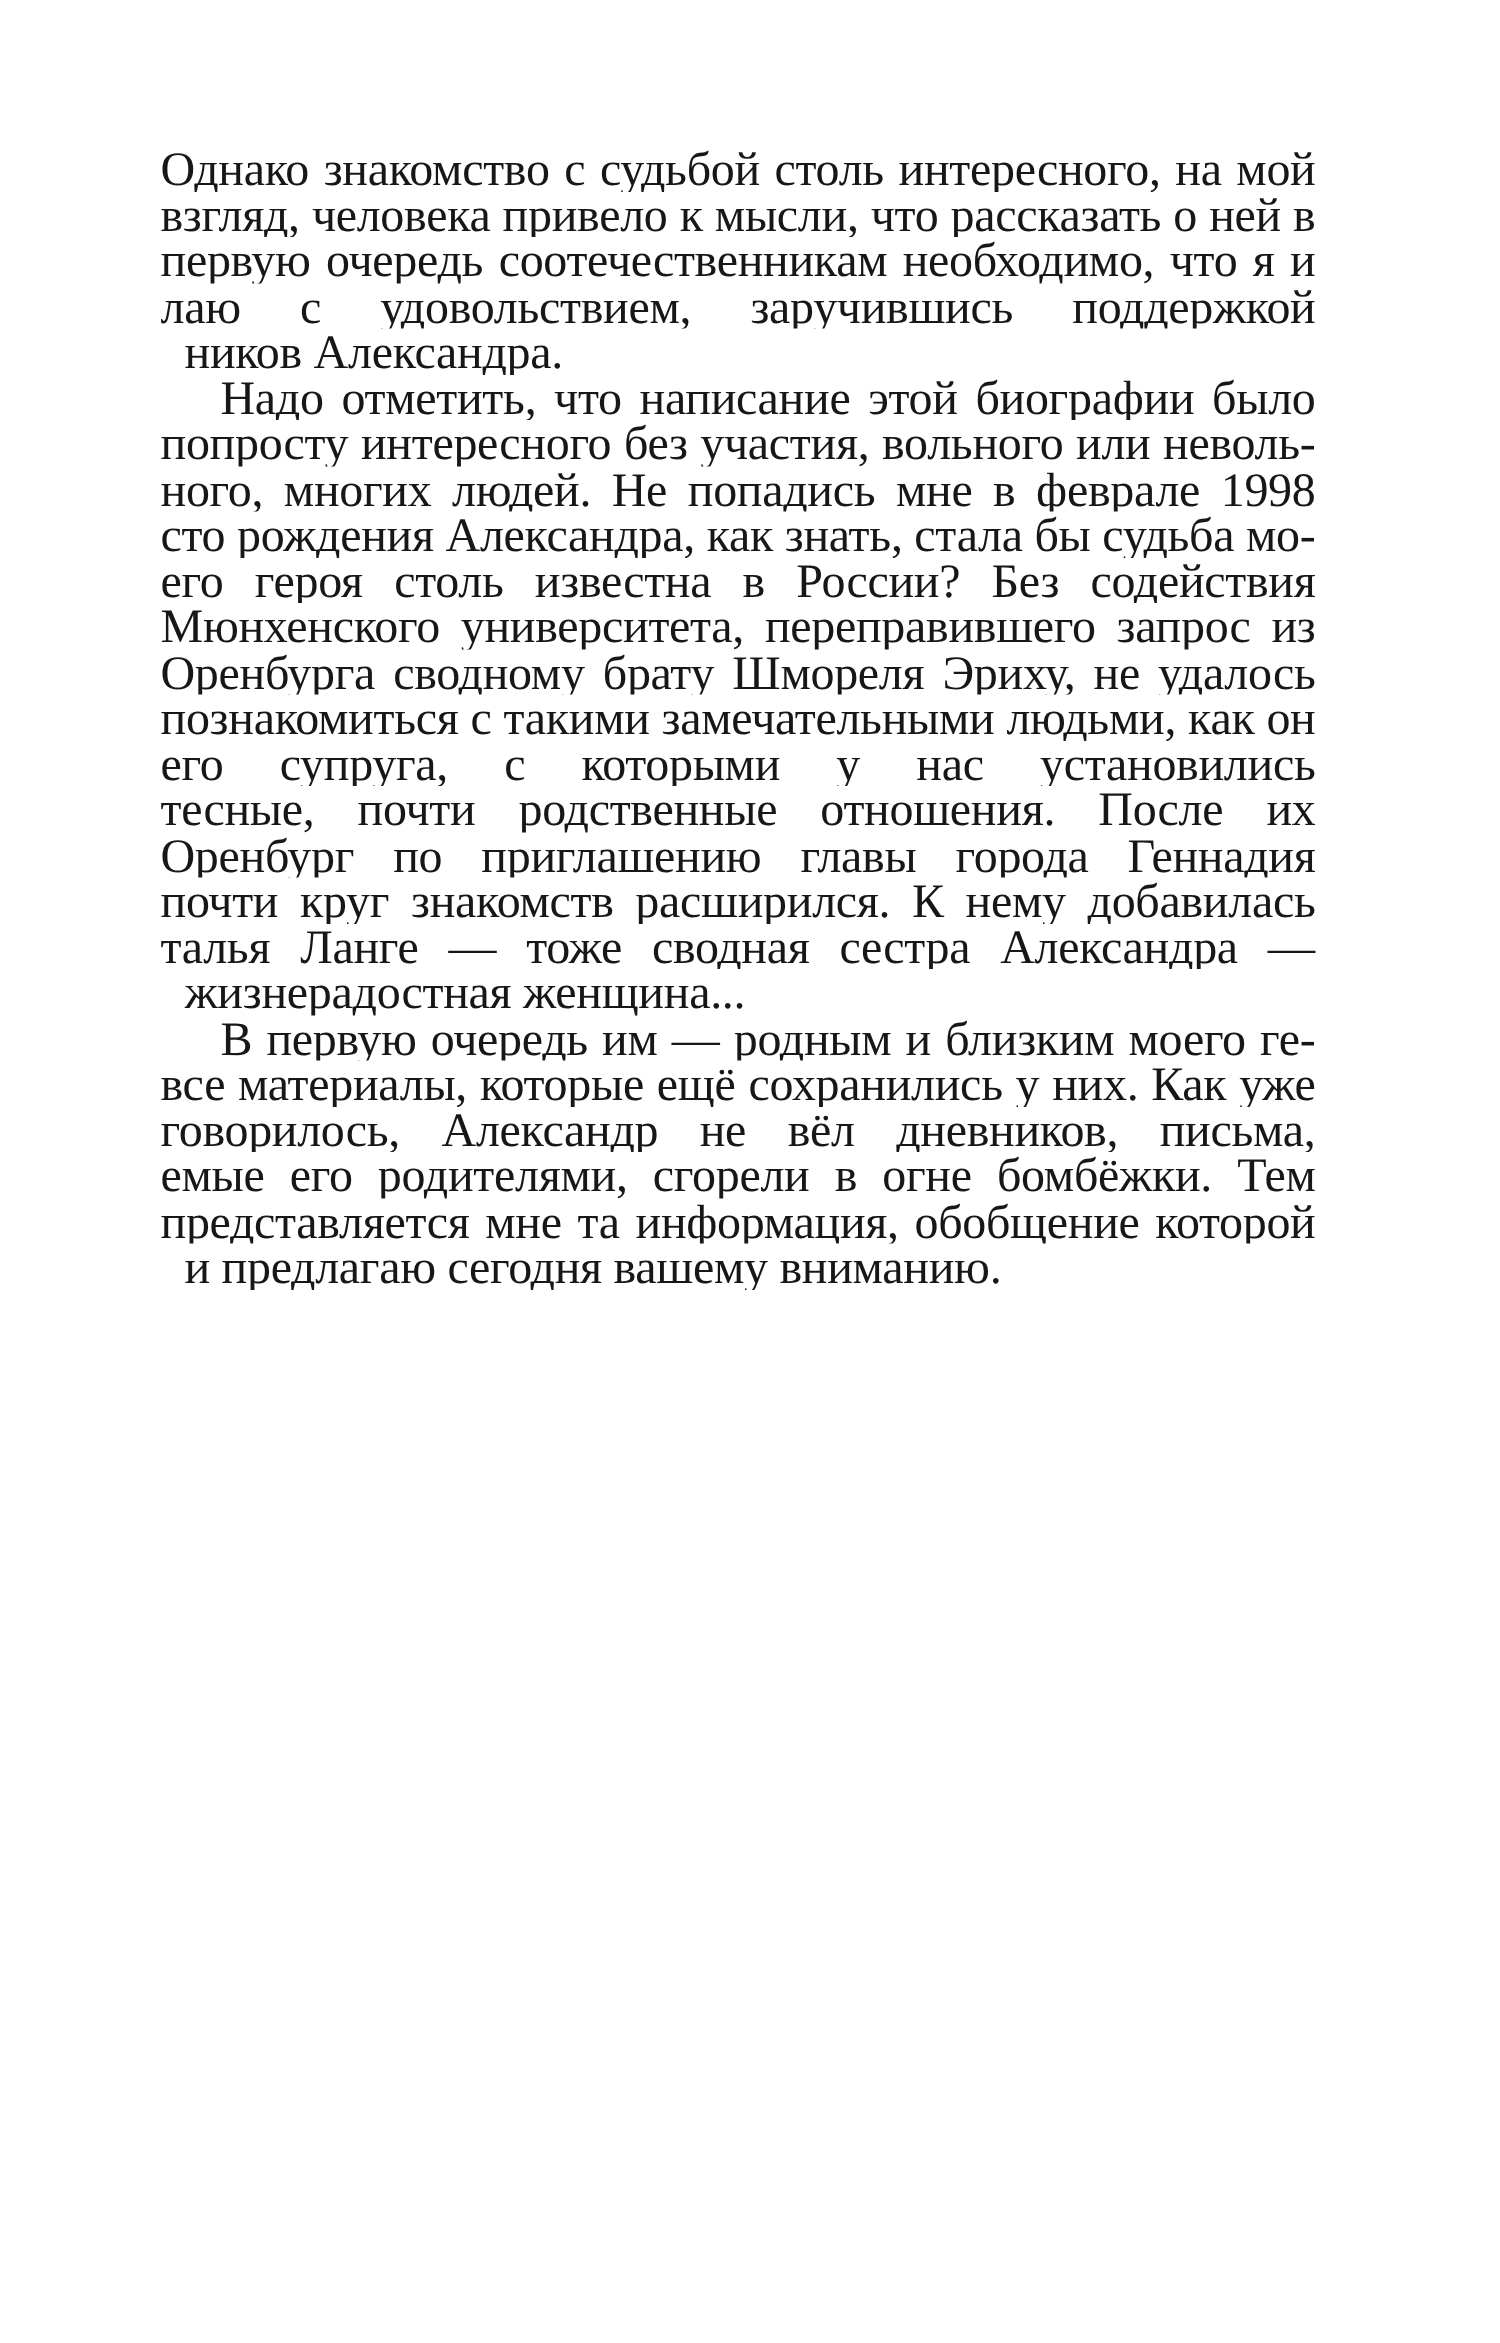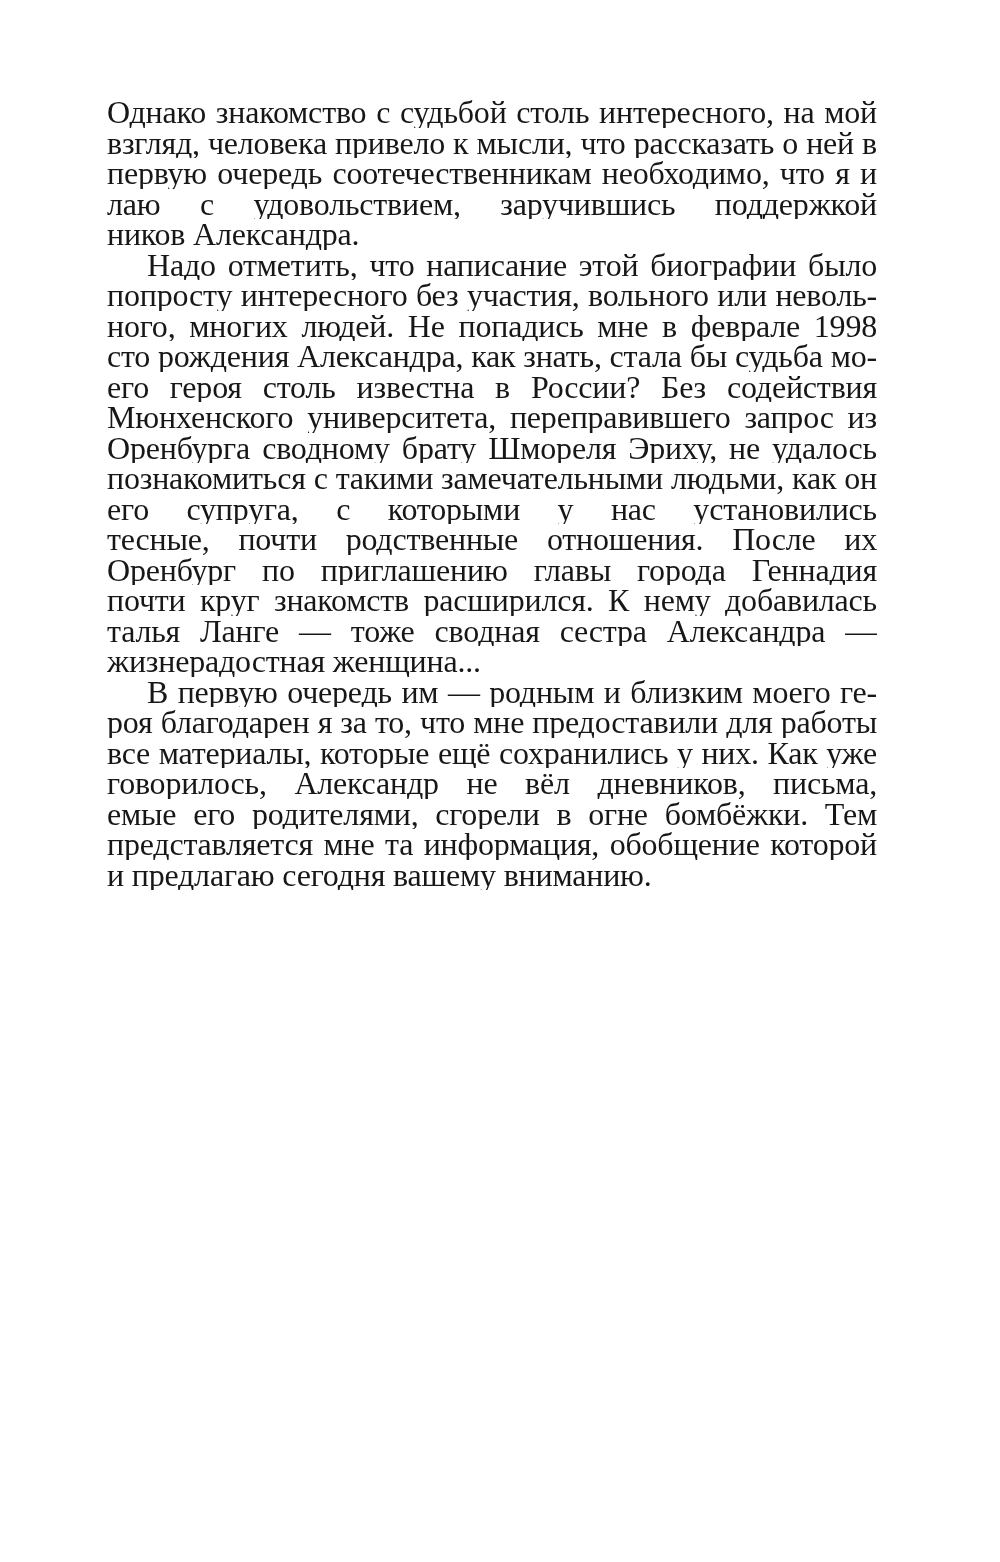--- a/index.html
+++ b/index.html
@@ -29,20 +29,21 @@
     height: 30.5px;
     overflow: hidden;
     text-align: justify;
     text-align-last: justify;
     -moz-text-align-last: justify;
     white-space: normal;
     letter-spacing: -0.2px;
   }
   .line.last {
     text-align-last: left;
+    margin-left: 16px;
     -moz-text-align-last: left;
   }
   .line.indent {
     text-indent: 40px;
   }
 </style>
 </head>
 <body>
 
 <div class="page">
@@ -68,21 +69,20 @@
       <div class="line">его супруга, с которыми у нас установились впоследствии</div>
       <div class="line">тесные, почти родственные отношения. После их приезда в</div>
       <div class="line">Оренбург по приглашению главы города Геннадия Донков-</div>
       <div class="line">почти круг знакомств расширился. К нему добавилась На-</div>
       <div class="line">талья Ланге — тоже сводная сестра Александра — бодрая,</div>
       <div class="line last">жизнерадостная женщина...</div>
     </div>
 
     <div class="para">
       <div class="line indent">В первую очередь им — родным и близким моего ге-</div>
-      <div class="line">роя благодарен я за то, что мне предоставили для работы</div>
       <div class="line">все материалы, которые ещё сохранились у них. Как уже</div>
       <div class="line">говорилось, Александр не вёл дневников, письма, оберега-</div>
       <div class="line">емые его родителями, сгорели в огне бомбёжки. Тем ценнее</div>
       <div class="line">представляется мне та информация, обобщение которой я</div>
       <div class="line last">и предлагаю сегодня вашему вниманию.</div>
     </div>
 
   </div>
 </div>
 

